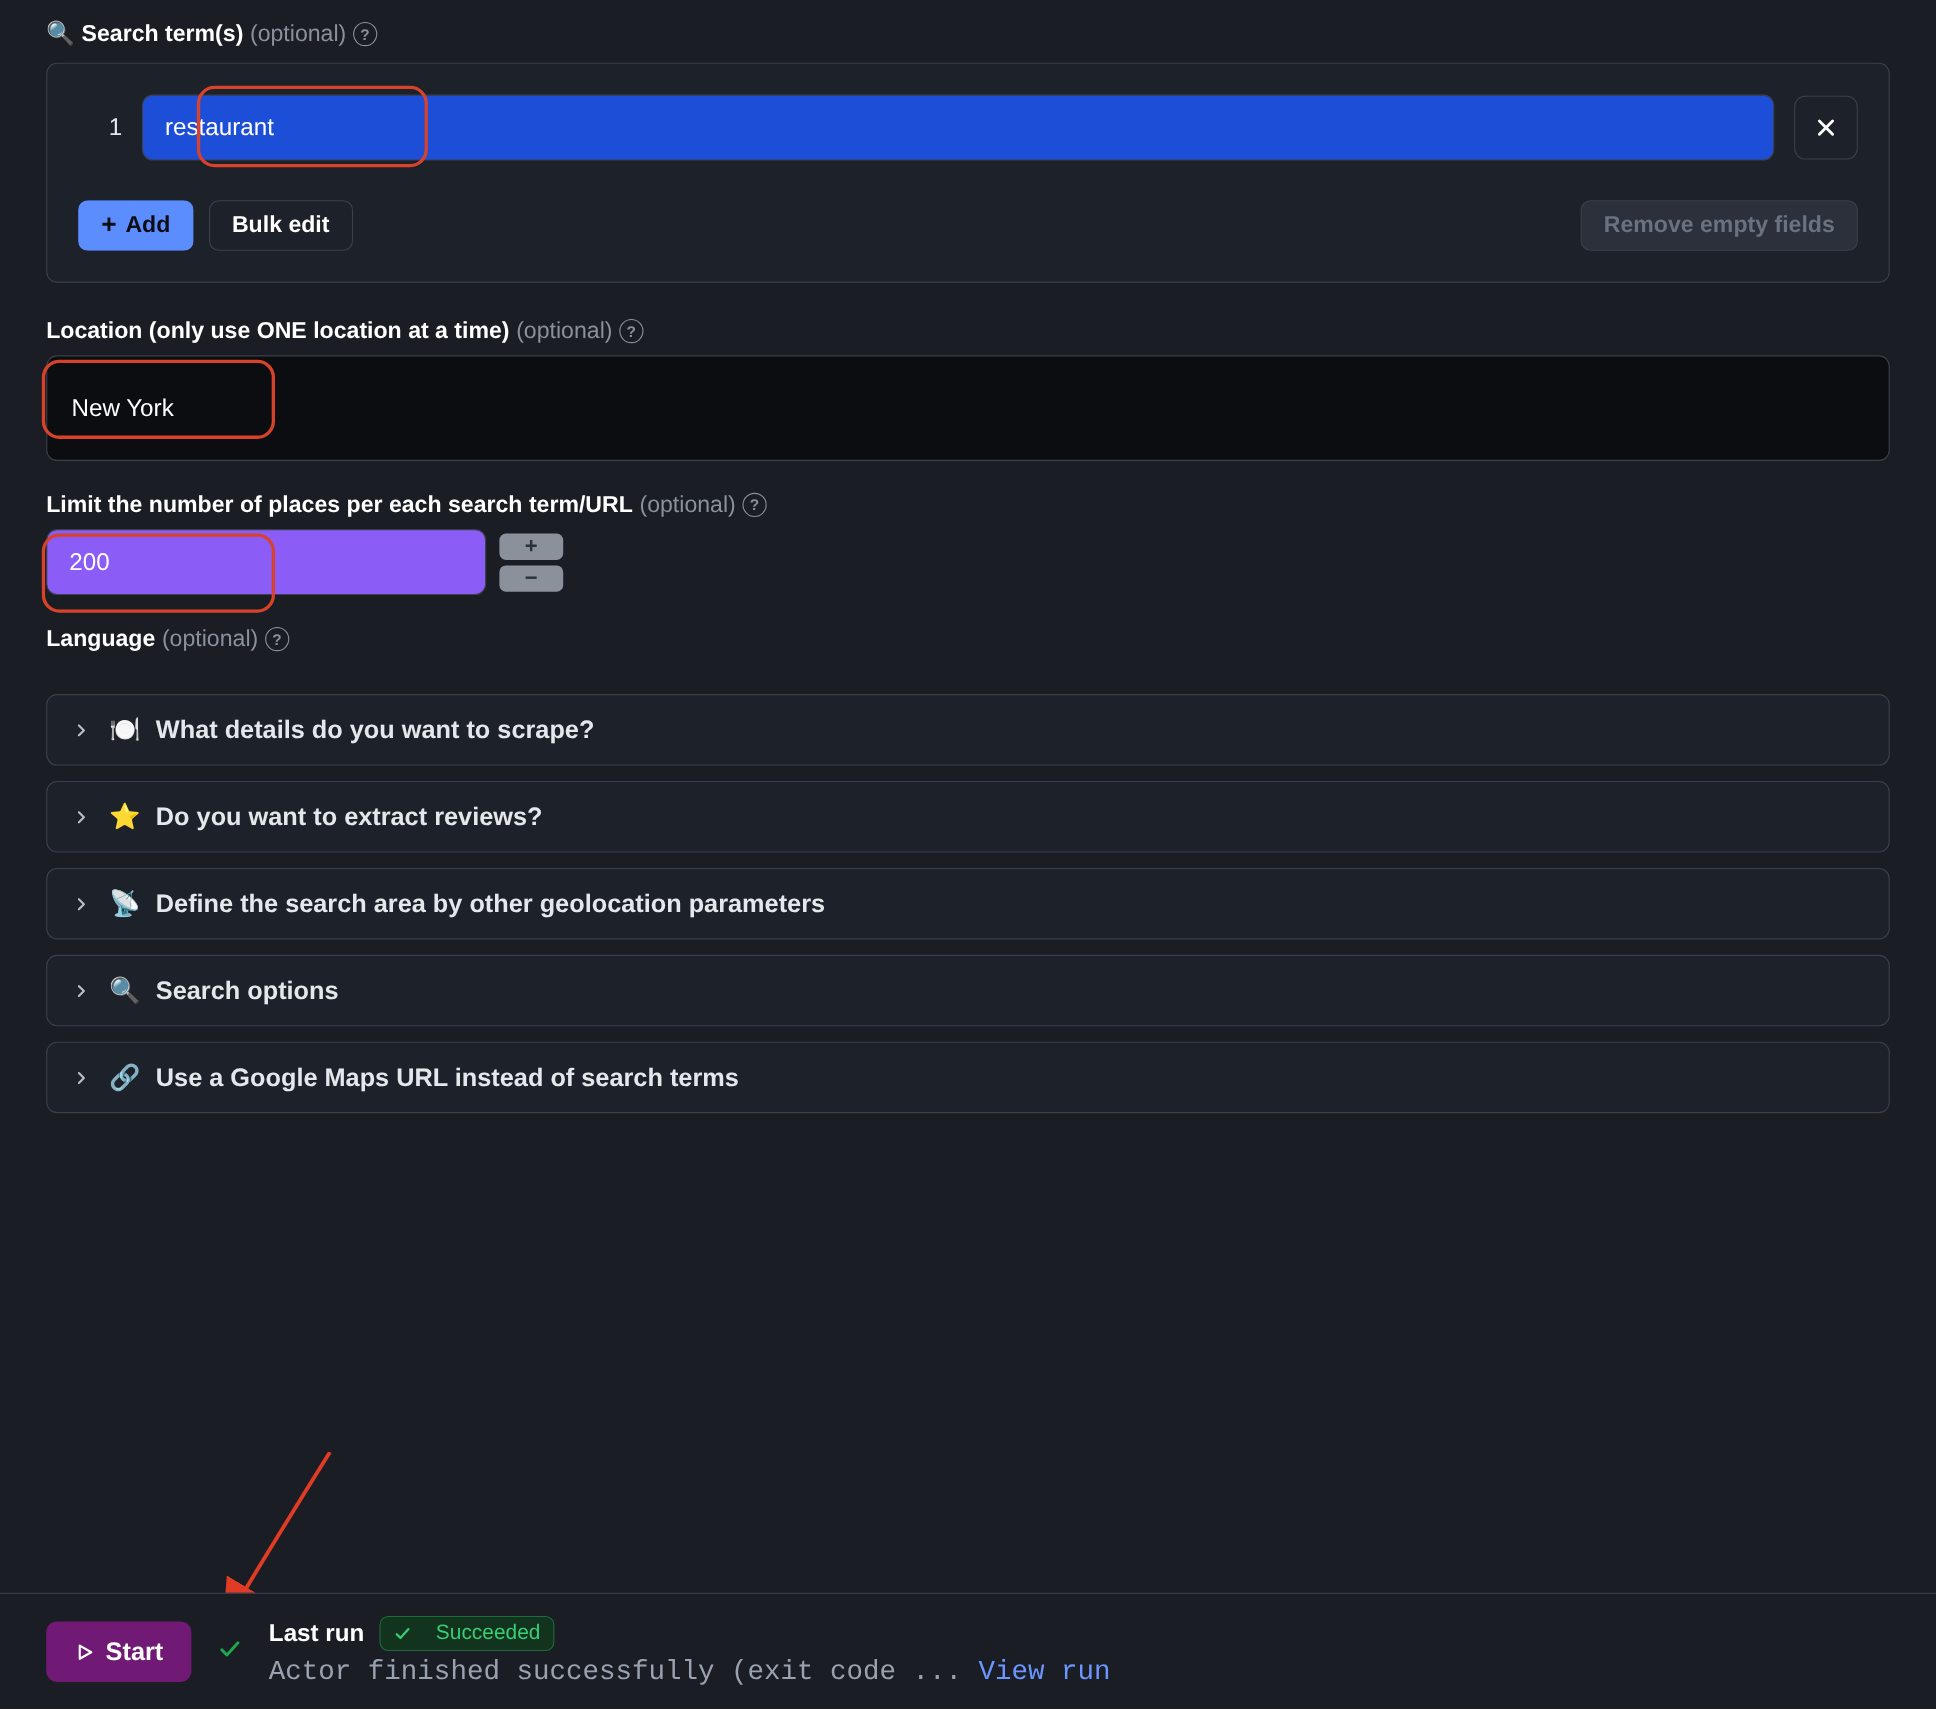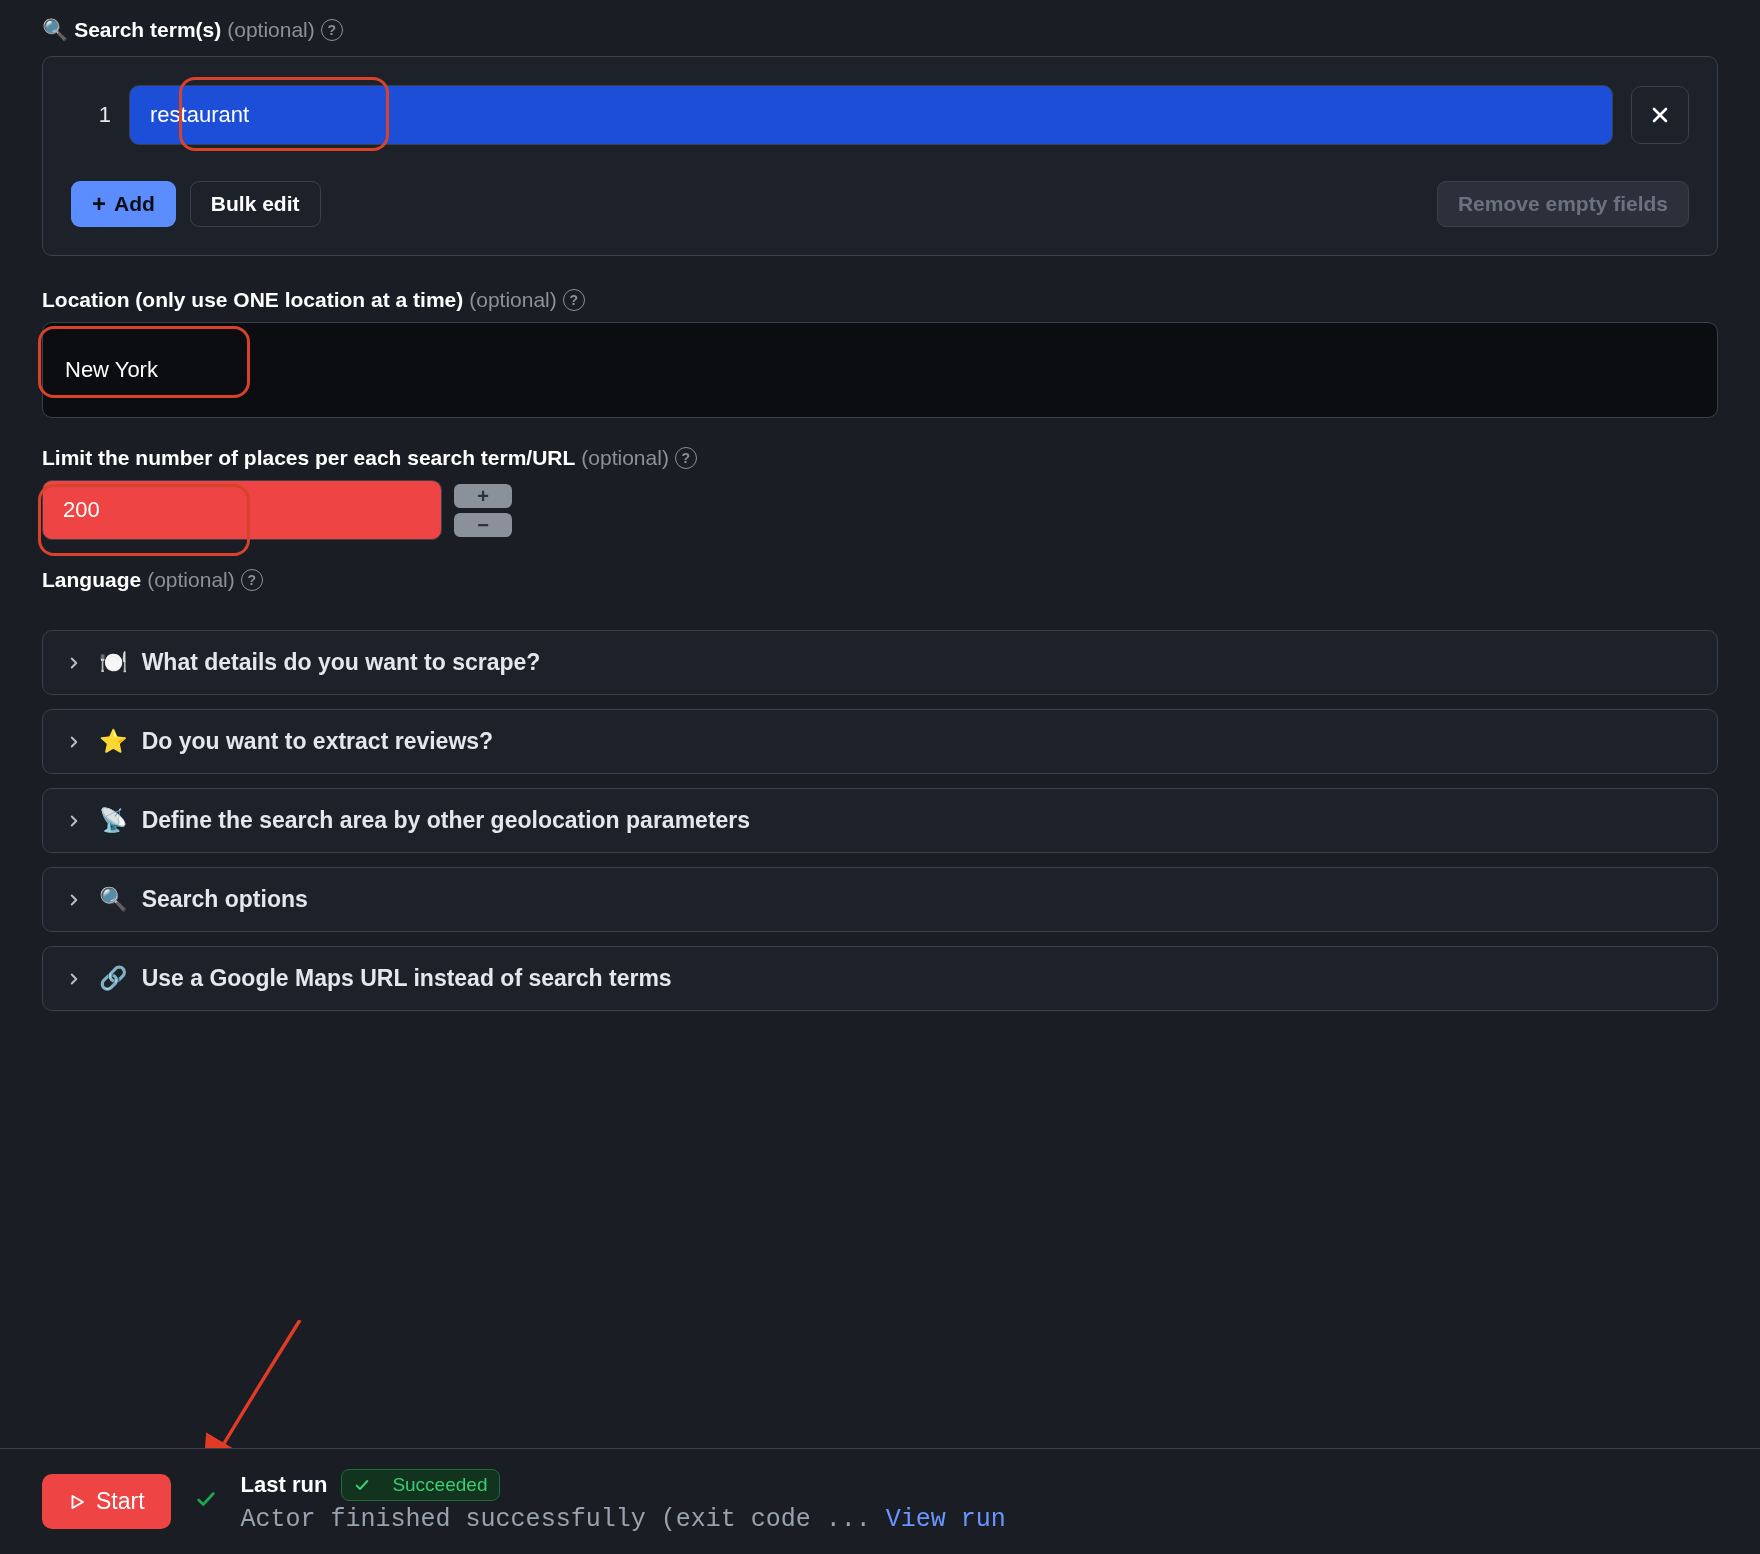--- a/index.html
+++ b/index.html
@@ -135,21 +135,21 @@
   }
 
   .limit-wrap {
     display: flex;
     align-items: center;
     gap: 0;
     position: relative;
   }
   .limit-input {
     width: 400px;
-    background: #ef4444;
+    background: #8b5cf6;
     border: 1px solid #3a404c;
     border-radius: 10px;
     color: #fff;
     font-size: 22px;
     padding: 16px 20px;
     outline: none;
   }
   .stepper {
     display: flex;
     flex-direction: column;
@@ -217,27 +217,27 @@
     left: 0;
     right: 0;
     border-top: 1px solid #3a404c;
     background: #1a1d24;
     padding: 20px 42px 20px 42px;
     display: flex;
     align-items: center;
     gap: 24px;
   }
   .start-btn {
-    background: #ef4444;
+    background: #701a75;
     color: #fff;
     border: none;
     border-radius: 10px;
     padding: 14px 26px;
     font-size: 23px;
-    font-weight: 400;
+    font-weight: 700;
     display: inline-flex;
     align-items: center;
     gap: 10px;
     cursor: pointer;
   }
   .check-green { color: #1fa54a; font-size: 22px; }
   .lastrun-block { display: flex; flex-direction: column; gap: 4px; }
   .lastrun-top { display: flex; align-items: center; gap: 14px; }
   .lastrun-title { font-weight: 700; color: #fff; font-size: 22px; }
   .badge {

